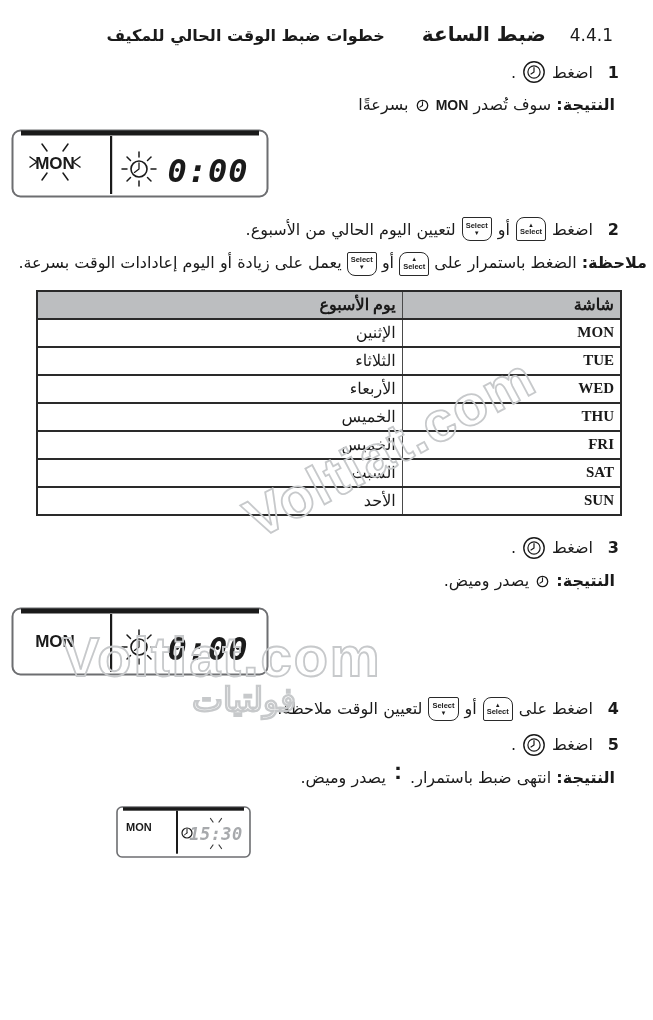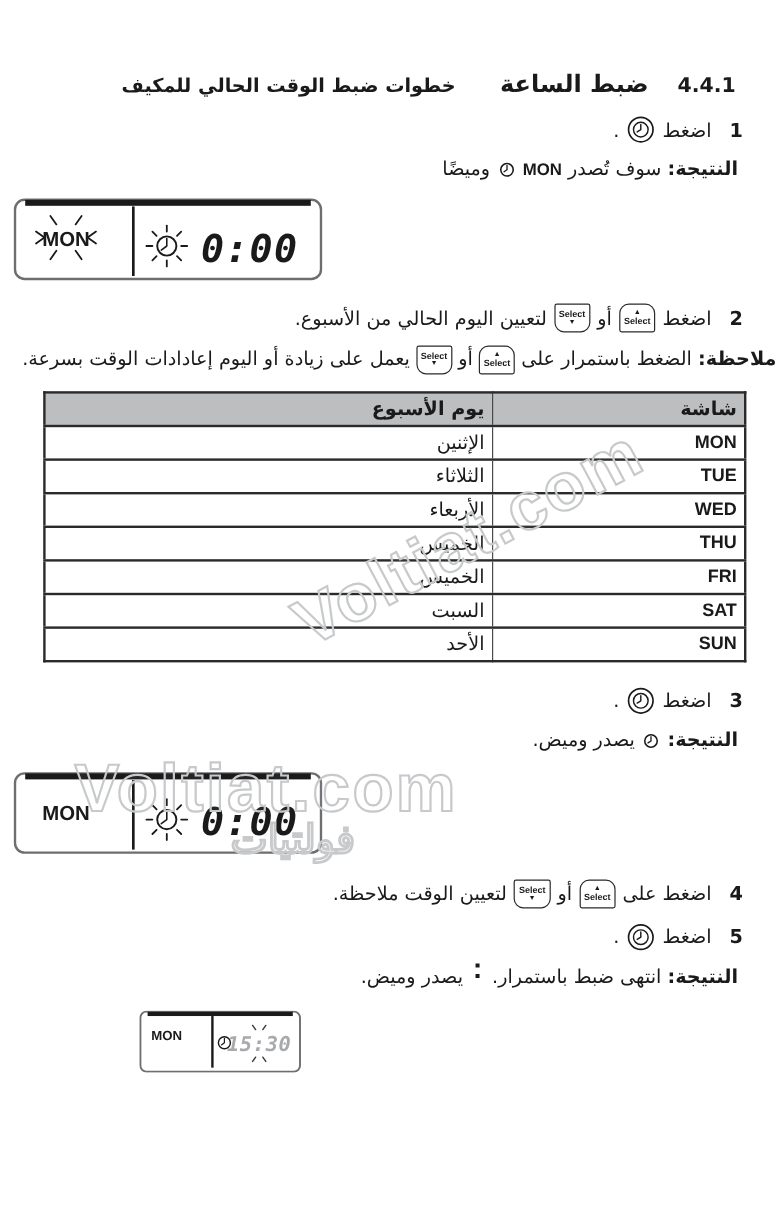--- a/index.html
+++ b/index.html
@@ -6,22 +6,22 @@
   html,body { background:#fff; }
   .page {
     position:relative; width:653px; height:1020px; overflow:hidden;
     background:#fff; direction:rtl;
     font-family:"DejaVu Sans", sans-serif; color:#1a1a1a;
   }
   .content { position:relative; z-index:1; padding:16px 6px 0 6px; }
 
   
   .hdr { display:flex; align-items:baseline; margin:6px 34px 0 0; }
-  .hdr .sec { font-weight:bold; font-size:17px; direction:ltr; }
-  .hdr .title { font-weight:bold; font-size:20px; margin-right:24px;margin-top:36px; }
+  .hdr .sec { font-weight:normal; font-size:17px; direction:ltr; }
+  .hdr .title { font-weight:bold; font-size:20px; margin-right:24px; }
   .hdr .subtitle { font-weight:bold; font-size:16px; margin-right:37px; }
 
   
   p.note { margin:20px 0 0 0; font-size:16px; line-height:1.55; }
   p.note b { font-size:16px; }
   .step { display:flex; align-items:center; gap:12px; margin:14px 28px 0 0; font-size:16px; }
   .step .num { font-weight:bold; font-size:16px; min-width:14px; }
   .step .stext { display:flex; align-items:center; gap:6px; }
   .result { margin:9px 32px 0 0; font-size:16px; line-height:1.5; }
   .ltr { direction:ltr; unicode-bidi:isolate; font-family:"Liberation Sans",sans-serif; }
@@ -48,21 +48,21 @@
   .sel-down { border-radius:2px 2px 8px 8px; }
   .sel-arrow { font-size:6px; }
   .sel-label { font-size:7.5px; font-weight:bold; }
 
   
   table.days {
     border-collapse:collapse; width:586px; margin:14px 25px 0 0;
     border:2px solid #2a2a2a; font-size:16px;
   }
   table.days th, table.days td {
-    border-top:2px solid #2a2a2a; height:28px; padding:1px 6px; text-align:right; vertical-align:middle;
+    border-top:2px solid #2a2a2a; height:28px; padding:1px 6px; text-align:right; vertical-align:middle;font-family:Liberation Serif, serif;
   }
   table.days th:first-child, table.days td:first-child { border-left:1px solid #4a4a4a; }
   table.days thead th { background:#bcbec0; font-weight:bold; border-top:none; }
   td.code { font-family:"Liberation Sans",sans-serif; font-weight:bold; font-size:15px; direction:ltr; }
 
   
   .lcd-wrap { margin-top:12px; text-align:left; direction:ltr; padding-left:5px; }
   .lcd-wrap.small { padding-left:110px; text-align:left; }
   .lcd-frame { fill:#fff; stroke:#6d6e71; stroke-width:2; }
   .lcd-frame.thin { stroke-width:1.6; }
@@ -115,21 +115,21 @@
     </div>
 
     <p class="result">
       <b>النتيجة:</b>
       <span>سوف تُصدر</span>
       <bdi class="ltr mon-inline">MON</bdi>
       <svg class="clock-glyph" width="13" height="13" viewBox="0 0 13 13">
           <circle cx="6.5" cy="6.5" r="5.2"></circle>
           <path d="M6.5 6.5 L6.5 2.9 M6.5 6.5 L4 8.1"></path>
         </svg>
-      <span>وميضًا</span>
+      <span>بسرعةًا</span>
     </p>
 
     <div class="lcd-wrap">
       <svg width="258" height="70" viewBox="0 0 258 70">
         <rect class="lcd-frame" x="1.5" y="1.5" width="255" height="66" rx="8"></rect>
         <rect class="lcd-topbar" x="10" y="1.5" width="238" height="5"></rect>
         <rect class="lcd-divider" x="99" y="7" width="2.2" height="58"></rect>
         <g class="lcd-stroke">
           <line x1="31" y1="15" x2="36" y2="22"></line>
             <line x1="57" y1="15" x2="52" y2="22"></line>

